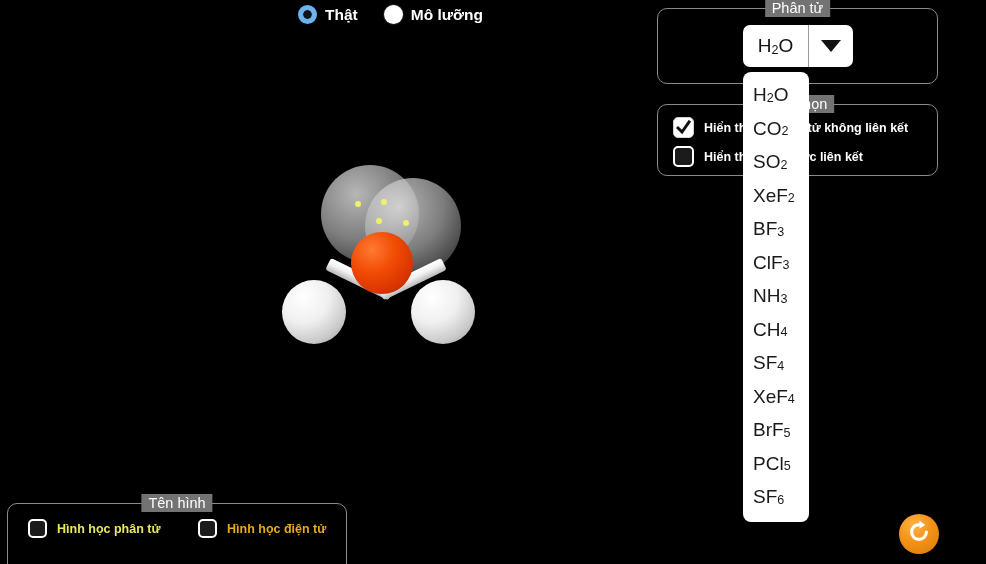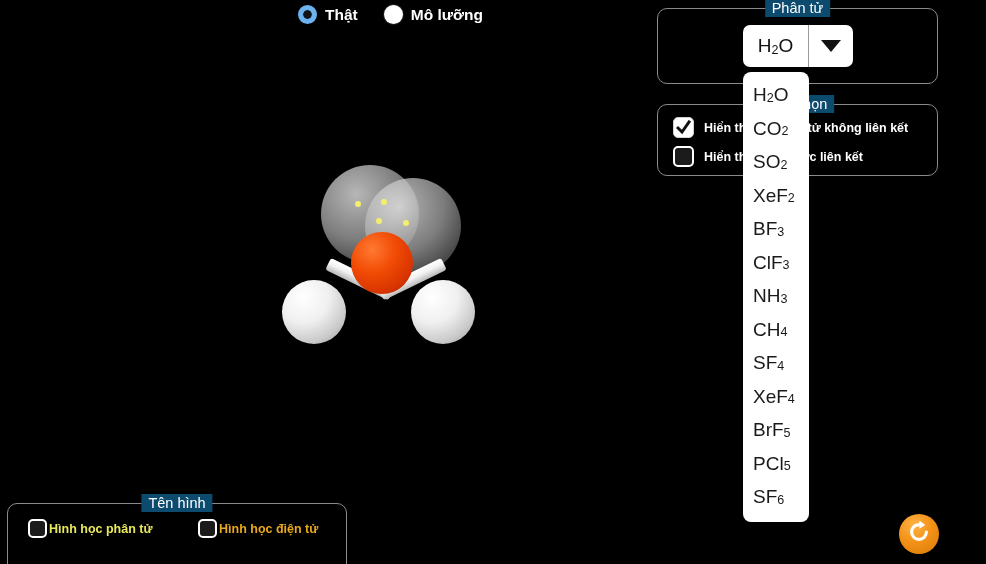--- a/index.html
+++ b/index.html
@@ -27,21 +27,21 @@
   .radio-label { color: #ffffff; font-size: 15.5px; font-weight: bold; white-space: nowrap; }
 
   
   .panel { position: absolute; }
   .panel .frame {
     position: absolute; inset: 0;
     border: 1px solid #8b8b8b; border-radius: 10px;
   }
   .panel .ptitle {
     position: absolute; top: -9px; left: 50%; transform: translateX(-50%);
-    background: #0c4a6e; color: #ffffff; font-size: 14.5px; padding: 0 7px;
+    background: #737373; color: #ffffff; font-size: 14.5px; padding: 0 7px;
     white-space: nowrap; line-height: 18px;
   }
   .panel .pbody { position: absolute; inset: 0; }
 
   
   #panel-molecule { left: 657px; top: 8px; width: 281px; height: 76px; }
 
   .combo { position: absolute; left: 86px; top: 17px; display: flex; height: 42px; cursor: pointer; }
   .combo-value {
     background: #ffffff; color: #111; border-radius: 7px 0 0 7px;
@@ -76,21 +76,21 @@
     width: 21px; height: 21px; border-radius: 5px; flex: 0 0 auto;
     position: relative;
   }
   .chkbox.on { background: #ffffff; border: 1px solid #d2d2d2; }
   .chkbox.off { background: #1b1b1b; border: 2px solid #ffffff; }
   .chkbox.on svg { position: absolute; left: 2px; top: 2px; }
   .chk-label { color: #ffffff; font-size: 12.5px; font-weight: bold; }
 
   
   #panel-name { left: 7px; top: 481px; width: 340px; height: 76px; margin-top: 22px; }
-  .name-row { position: absolute; display: flex; align-items: center; gap: 2px; cursor: pointer; white-space: nowrap; }
+  .name-row { position: absolute; display: flex; align-items: center; gap: 10px; cursor: pointer; white-space: nowrap; }
   .name-row.n1 { left: 21px; top: 16px; }
   .name-row.n2 { left: 191px; top: 16px; }
   .name-chk {
     width: 19px; height: 19px; border-radius: 5px; flex: 0 0 auto;
     background: #1b1b1b; border: 2px solid #ffffff;
   }
   .name-label { font-size: 12.5px; font-weight: bold; }
 
   
   #molecule { position: absolute; left: 255px; top: 150px; width: 250px; height: 220px; }

